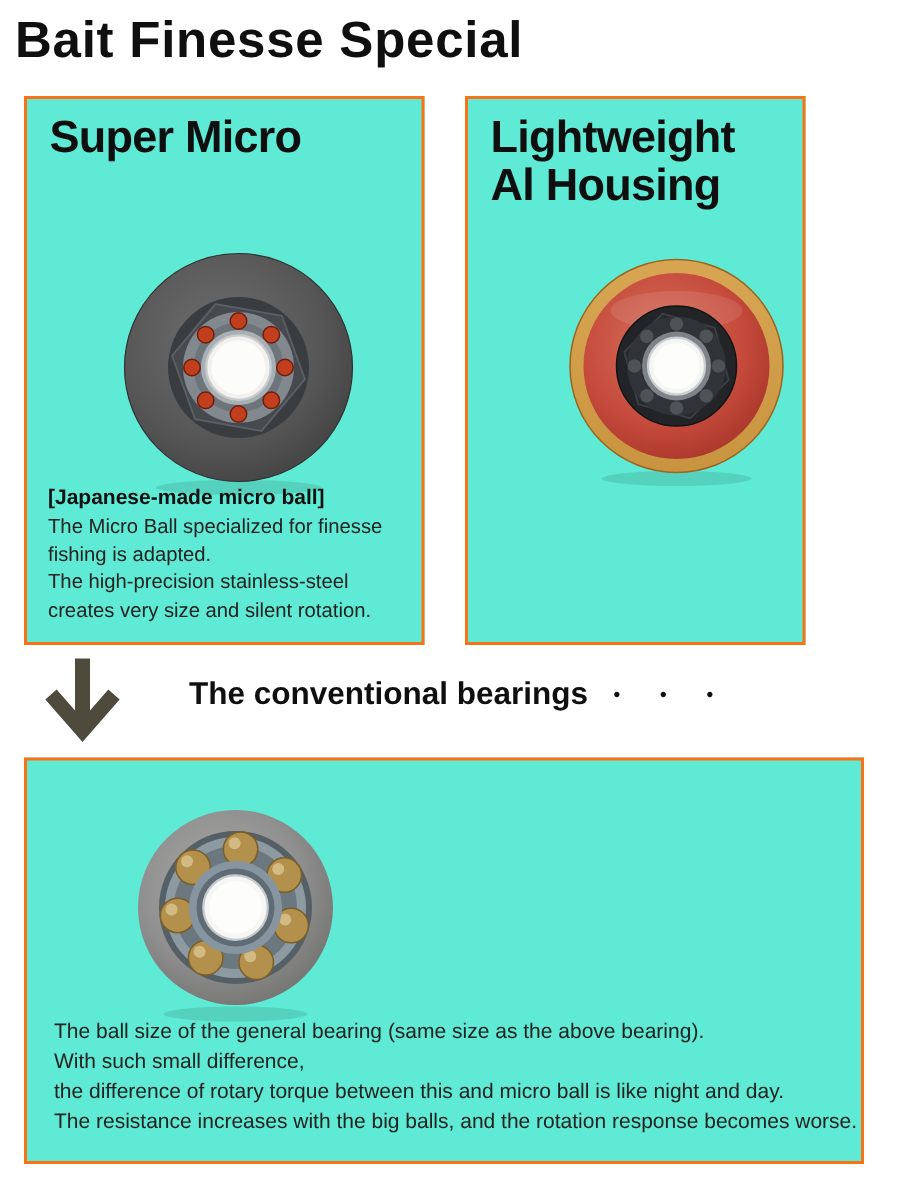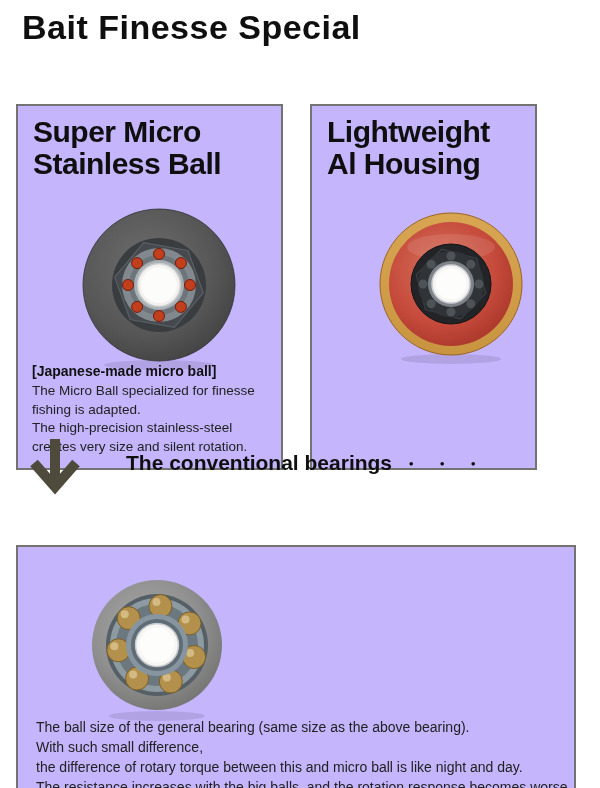--- a/index.html
+++ b/index.html
@@ -2,25 +2,25 @@
 <html><head>
 <meta charset="utf-8">
 <style>
   * { margin:0; padding:0; box-sizing:border-box; }
   html,body { background:#ffffff; }
   body {
     width:600px; height:788px; position:relative; overflow:hidden;
     font-family:"Liberation Sans", sans-serif; color:#1d1d1d;
   }
   .page-title {
-    position:absolute; left:22px; top:8px;
+    position:absolute; left:10px; top:8px;
     font-size:34px; font-weight:700; letter-spacing:0.5px; color:#0f0f0f;
   }
   .panel {
-    position:absolute; border:2px solid #737373; background:#c4b5fd;margin-top:40px;
+    position:absolute; border:2px solid #f97316; background:#5eead4;
   }
   .panel-left  { left:16px;  top:64px;  width:267px; height:366px; }
   .panel-right { left:310px; top:64px;  width:227px; height:366px; }
   .panel-bottom{ left:16px;  top:505px; width:560px; height:271px;padding-left:44px; }
   .panel-heading {
     position:absolute; left:15px; top:10px;
     font-size:30px; font-weight:700; line-height:1.07; letter-spacing:-0.5px; color:#0f0f0f;
   }
   .bearing { position:absolute; }
   .bearing-left  { left:61px; top:99px; }
@@ -39,21 +39,20 @@
   .bottom-line { font-size:14px; line-height:1.42; color:#222; }
 </style>
 </head>
 <body>
 
 <h1 class="page-title">Bait Finesse Special</h1>
 
 <section class="panel panel-left">
   <div class="panel-heading">
     <div>Super Micro</div>
-    <div>Stainless Ball</div>
   </div>
 
   <svg class="bearing bearing-left" width="160" height="168" viewBox="0 0 160 168">
     <defs>
       <radialGradient id="lOuter" cx="42%" cy="38%" r="75%">
         <stop offset="0%" stop-color="#6e6e6e"></stop>
         <stop offset="60%" stop-color="#565656"></stop>
         <stop offset="100%" stop-color="#3c3c3c"></stop>
       </radialGradient>
     </defs>

